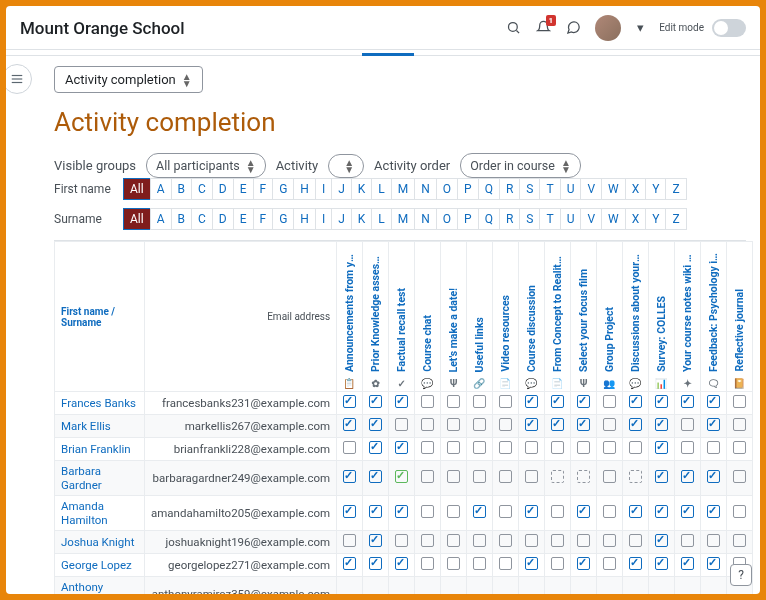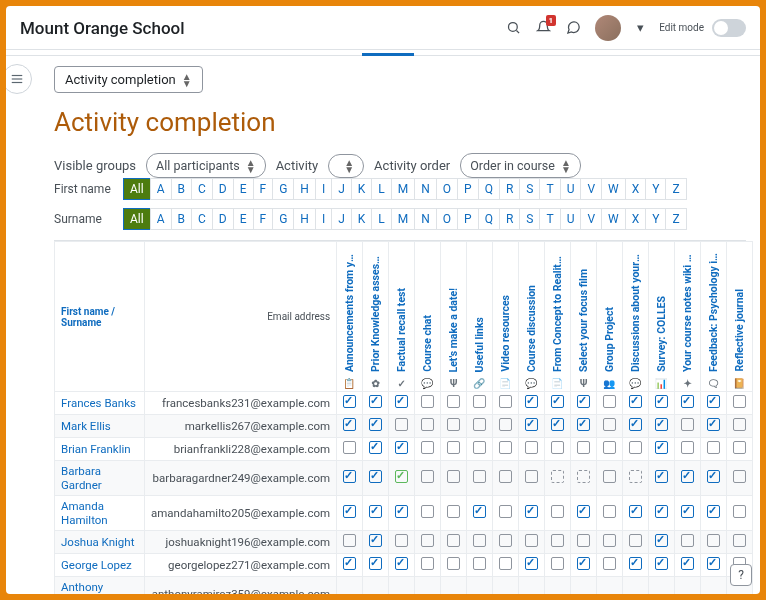--- a/index.html
+++ b/index.html
@@ -25,21 +25,21 @@
 .content{padding:10px 14px 0 48px;overflow:auto;height:calc(100% - 50px)}
 .selwrap{display:inline-flex;align-items:center;border:1px solid #8f959e;border-radius:4px;padding:5px 10px;margin-bottom:14px}
 .updown{font-size:10px;color:#666;margin-left:6px;line-height:7px}
 h1{font-size:26px;font-weight:400;color:#ad5b09;margin-bottom:16px}
 .filters{display:flex;align-items:center;gap:10px;flex-wrap:wrap;font-size:13px;color:#495057}
 .fsel{display:inline-flex;align-items:center;border:1px solid #8f959e;border-radius:12px;padding:4px 9px;font-size:12.5px}
 .alpharow{display:flex;align-items:center;margin-bottom:8px;font-size:12px}
 .alpharow .lbl{width:70px;color:#495057}
 .alpha{display:flex;gap:0}
 .alpha span{padding:3px 6px;border:1px solid #dee2e6;color:#0f6cbf;margin-left:-1px;font-size:12px;cursor:pointer}
-.alpha span.sel{background:#4d7c0f;color:#fff;border-color:#0f6cbf}
+.alpha span.sel{background:#7f1d1d;color:#fff;border-color:#0f6cbf}
 .tblwrap{margin-top:10px;border-top:1px solid #dee2e6}
 table{border-collapse:collapse;font-size:11.5px;width:100%}
 th,td{border:1px solid #e9ecef;padding:3px 6px;text-align:center;vertical-align:middle}
 th.name,td.name{text-align:left;width:90px;min-width:90px}
 th.email,td.email{text-align:right;width:170px;min-width:170px;color:#495057}
 th.name{font-size:10px;color:#0f6cbf;font-weight:700}
 th.email{font-size:10px;color:#495057;font-weight:400}
 th.act{height:150px;width:22px;min-width:22px;padding:2px;vertical-align:bottom}
 .rot{writing-mode:vertical-rl;transform:rotate(180deg);font-size:10.5px;color:#0f6cbf;white-space:nowrap;max-height:120px;overflow:hidden;text-overflow:ellipsis;display:inline-block}
 .aicn{font-size:10px;color:#6a737b;display:block;margin-top:3px}

